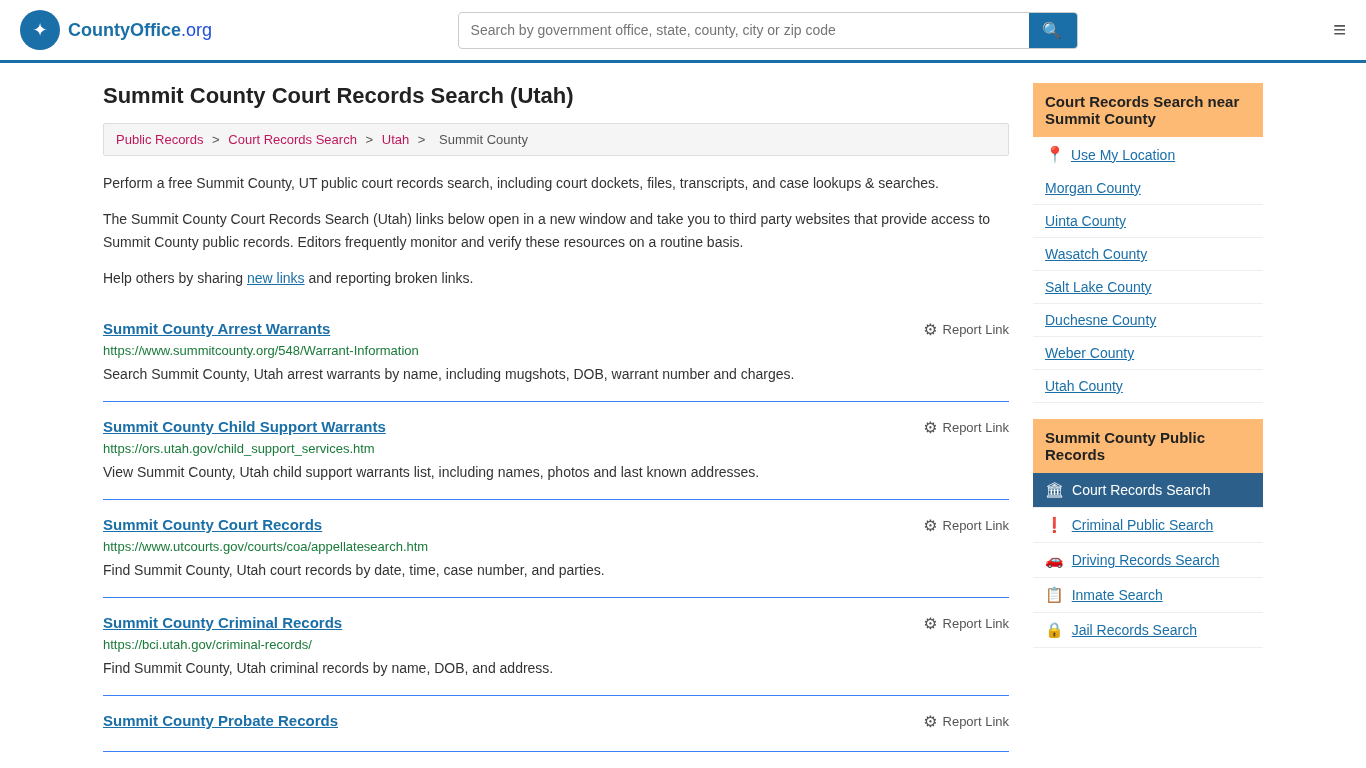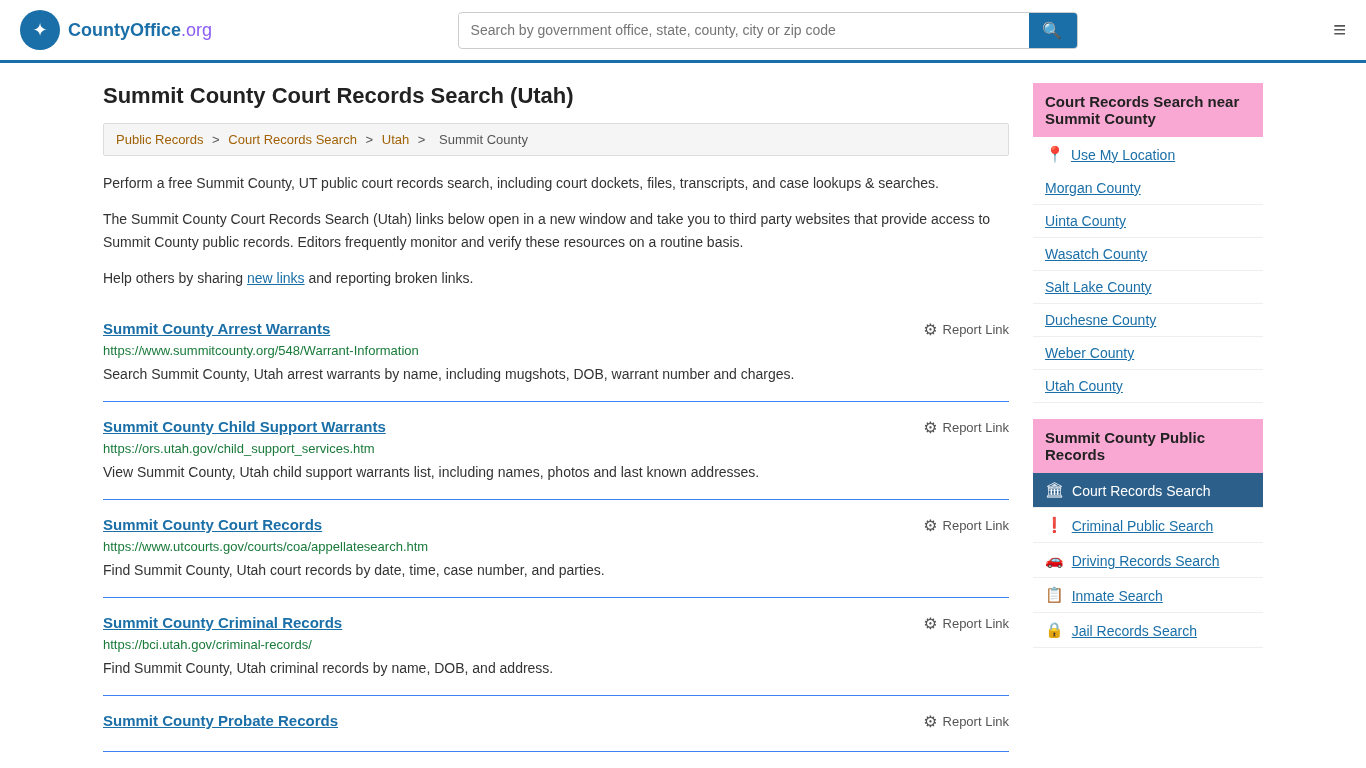--- a/index.html
+++ b/index.html
@@ -89,21 +89,21 @@
     }
     .breadcrumb {
       font-size: 13px;
       color: #555;
       margin-bottom: 16px;
       background: #f5f5f5;
       padding: 8px 12px;
       border: 1px solid #ddd;
       border-radius: 2px;
     }
-    .breadcrumb a { color: #a16207; text-decoration: none; }
+    .breadcrumb a { color: #be185d; text-decoration: none; }
     .breadcrumb span { margin: 0 5px; }
 
     .desc-block { margin-bottom: 14px; line-height: 1.6; font-size: 14px; color: #333; }
     .desc-block a { color: #1a6fa8; }
 
     
     .record-item {
       border-bottom: 1px solid #3b82f6;
       padding: 16px 0;
     }
@@ -139,32 +139,32 @@
       font-size: 14px;
       color: #333;
       line-height: 1.5;
     }
 
     
     .sidebar-box {
       margin-bottom: 16px;
     }
     .sidebar-header {
-      background: #f9a8d4;
+      background: #fdba74;
       padding: 10px 12px;
       font-size: 15px;
       font-weight: bold;
       color: #222;
       margin-bottom: 0;
     }
     .sidebar-item {
       padding: 8px 12px;
       border-bottom: 1px solid #eee;
       display: flex;
-      align-items: flex-end;
+      align-items: center;
       gap: 8px;
       cursor: pointer;
       font-size: 14px;
     }
     .sidebar-item a {
       color: #1a6fa8;
       text-decoration: underline;
     }
     .sidebar-item.active {
       background: #2c5f8a;
@@ -185,21 +185,21 @@
     .use-location a { color: #1a6fa8; text-decoration: underline; }
     .loc-dot { color: #555; font-size: 16px; }
   </style>
 </head>
 <body>
 
 <header class="header">
   <div class="logo-area">
     <div class="logo-circle">✦</div>
     <div class="logo-text">
-      <span>CountyOffice</span><span style="font-weight:normal;color:#8b5cf6;">.org</span>
+      <span>CountyOffice</span><span style="font-weight:normal;color:#1d4ed8;">.org</span>
     </div>
   </div>
   <div class="search-bar">
     <input type="text" placeholder="Search by government office, state, county, city or zip code" style="">
     <button>🔍</button>
   </div>
   <div class="menu-icon">≡</div>
 </header>
 
 <div class="container">

